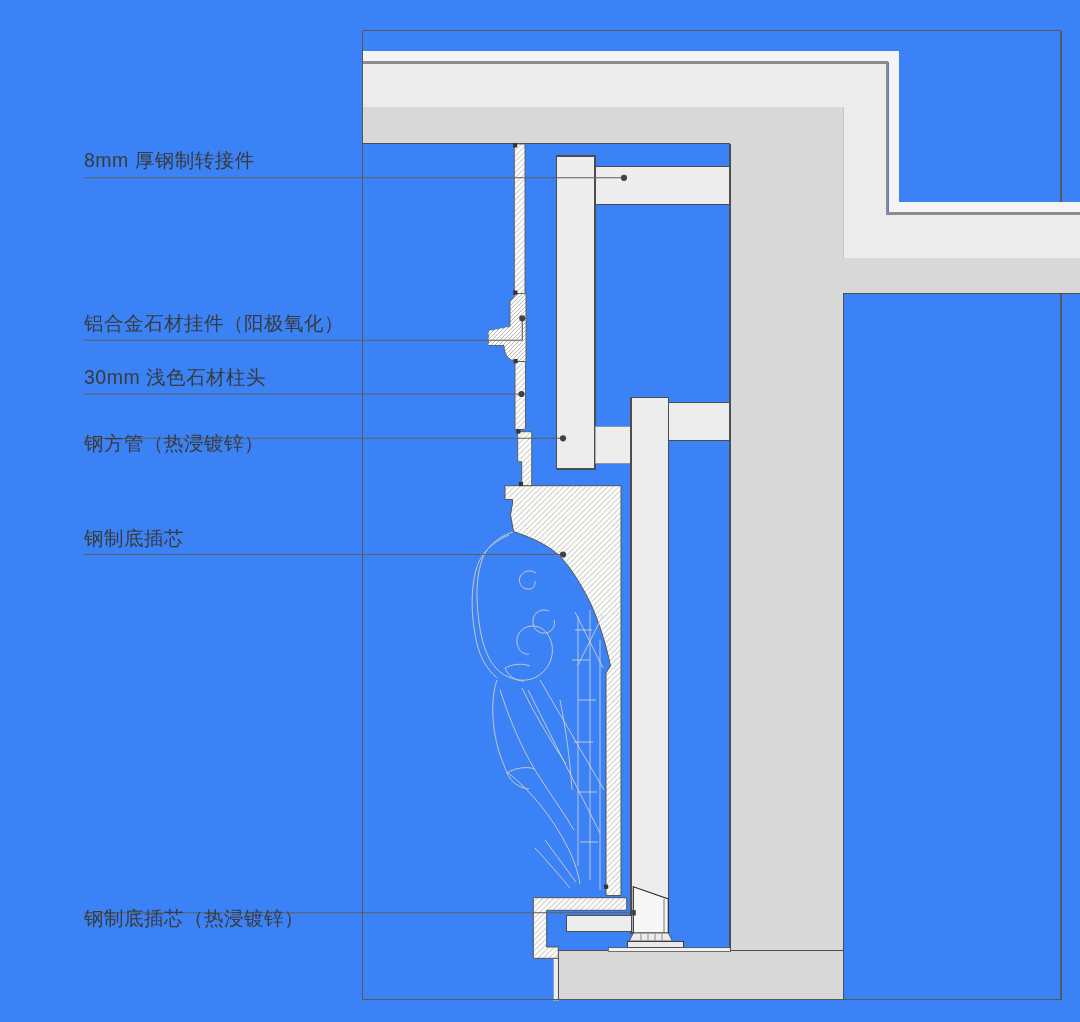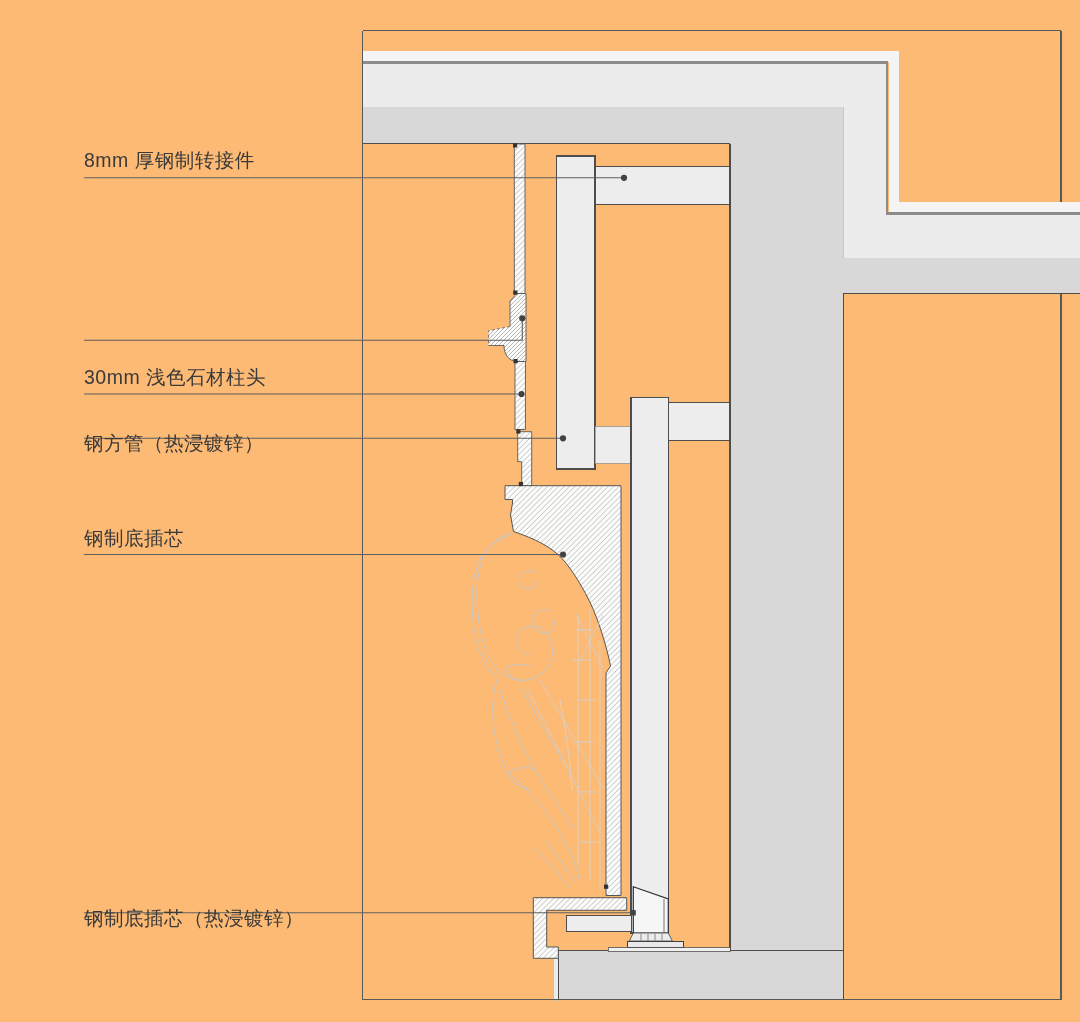--- a/index.html
+++ b/index.html
@@ -1,19 +1,19 @@
 <!DOCTYPE html>
 <html><head>
 <meta charset="utf-8">
 <style>
   html,body{margin:0;padding:0;background:#ffffff;}
   #stage{
     position:relative;
     width:1080px;height:1022px;
-    background:#fdba74;
+    background:#3b82f6;
     font-family:"Liberation Sans", sans-serif;
     overflow:hidden;
   }
   #drawing-svg{position:absolute;left:0;top:0;}
   .callout{
     position:absolute;
     left:84px;
     font-size:19.5px;
     letter-spacing:0.5px;
     color:#3a3a3a;
@@ -171,18 +171,19 @@
       <circle cx="624" cy="177.8" r="3.1"></circle>
       <circle cx="522.3" cy="318.3" r="3.1"></circle>
       <circle cx="521.5" cy="394" r="3.1"></circle>
       <circle cx="563" cy="438.3" r="3.1"></circle>
       <circle cx="563" cy="554.5" r="3.1"></circle>
       <rect x="630.4" y="910.1" width="5.4" height="5.4"></rect>
     </g>
   </svg>
 
   <div class="callout" style="top:149px">8mm 厚钢制转接件</div>
+  <div class="callout" style="top:311.5px">铝合金石材挂件（阳极氧化）</div>
   <div class="callout" style="top:366px">30mm 浅色石材柱头</div>
   <div class="callout" style="top:432px">钢方管（热浸镀锌）</div>
   <div class="callout" style="top:526.5px">钢制底插芯</div>
   <div class="callout" style="top:907px">钢制底插芯（热浸镀锌）</div>
 
 </div>
 
 </body></html>

